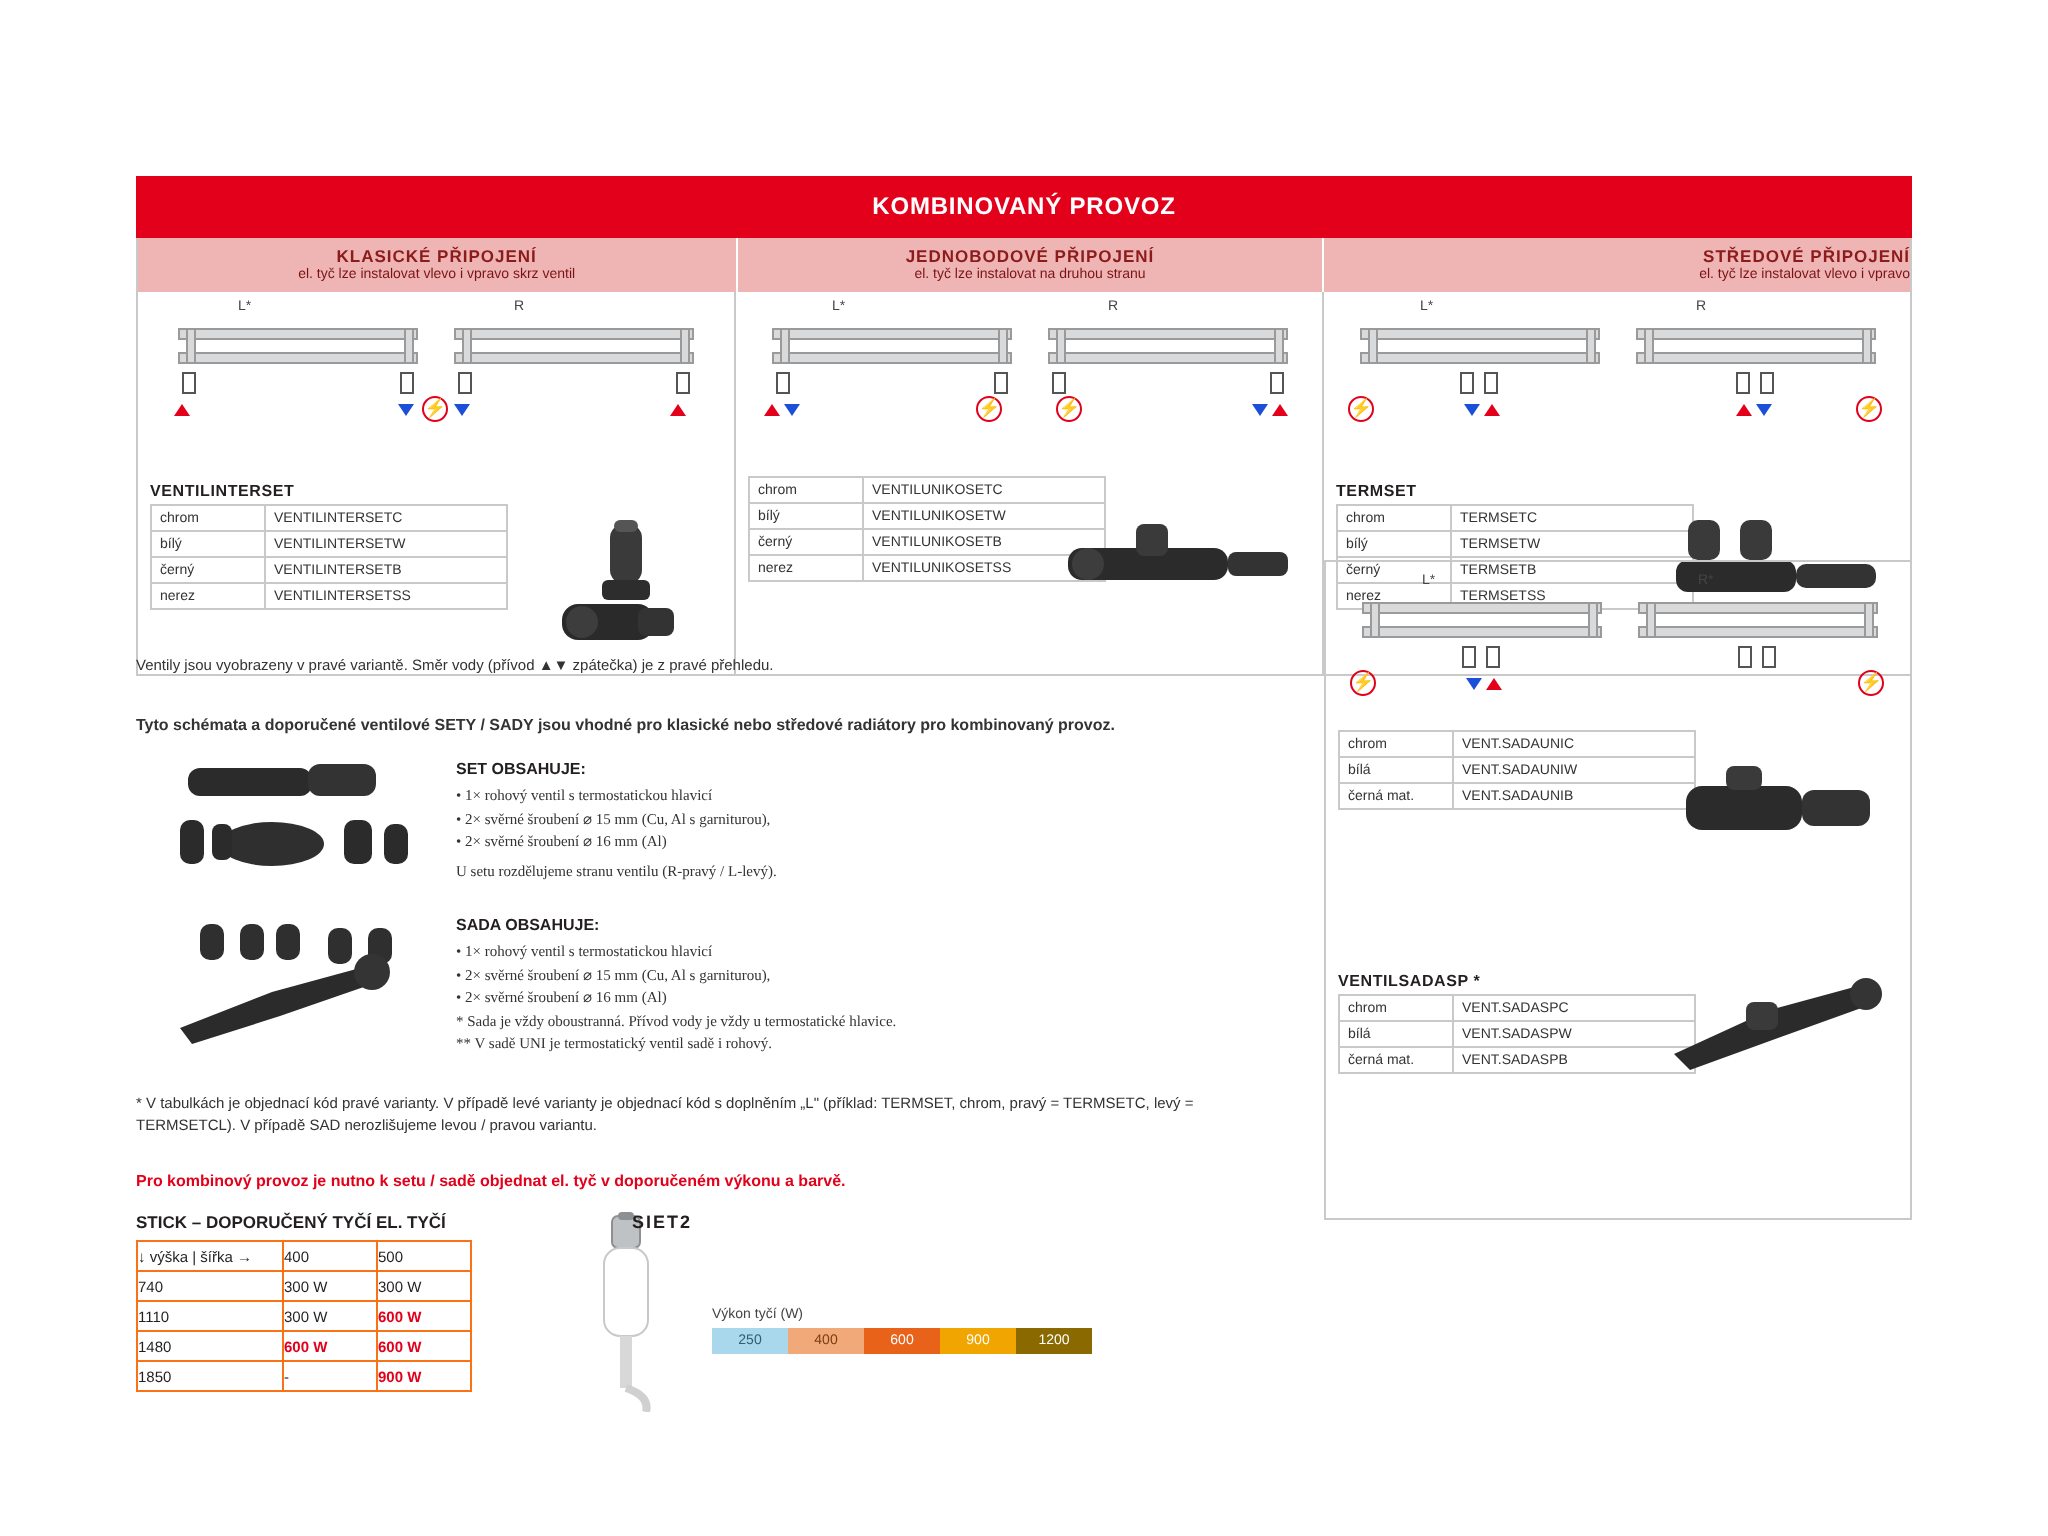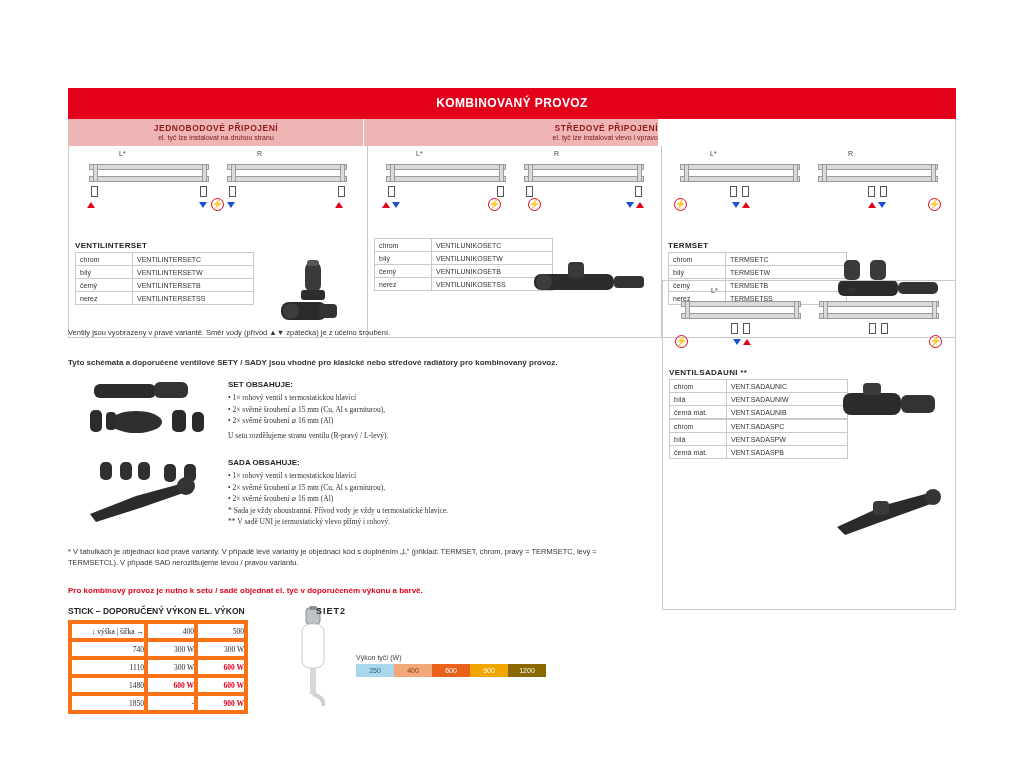--- a/index.html
+++ b/index.html
@@ -30,35 +30,39 @@
   table.codes td{border:1px solid #c9c9c9;padding:1.5px 4px;height:9px;}
   table.codes td.k{width:48px;}
   table.codes td.v{width:112px;}
   .prodimg{position:absolute;}
   .note{position:absolute;font-size:7.5px;color:#333;}
   .bold{font-weight:bold;}
   .sect{position:absolute;}
   .bullets{font-size:7.5px;line-height:11.5px;color:#333;font-family:Liberation Serif, serif;}
   .sub-h{font-weight:bold;font-size:8px;margin-bottom:3px;}
   table.stick{border-collapse:collapse;font-size:7.5px;}
-  table.stick td{border:4px solid #f97316;text-align:right;padding:2.5px 0;width:46px;font-family:Liberation Serif, serif;}
+  table.stick td{border:1px solid #f97316;text-align:left;padding:2.5px 0;width:46px;}
   table.stick td.first{width:72px;}
   .w600{color:#e3001b;font-weight:bold;}
   .w900{color:#e3001b;font-weight:bold;}
   .legend{display:flex;font-size:7px;color:#fff;}
   .legend div{width:38px;text-align:center;padding:3px 0;}
 </style>
 </head>
 <body>
 
 <div id="sheet">
 
   <div class="hdr">KOMBINOVANÝ PROVOZ</div>
 
   <div class="colhdrs">
+    <div class="colhdr c1">
+      <div class="t1">KLASICKÉ PŘIPOJENÍ</div>
+      <div class="t2">el. tyč lze instalovat vlevo i vpravo skrz ventil</div>
+    </div>
     <div class="colhdr c2">
       <div class="t1">JEDNOBODOVÉ PŘIPOJENÍ</div>
       <div class="t2">el. tyč lze instalovat na druhou stranu</div>
     </div>
     <div class="colhdr c3">
       <div class="t1">STŘEDOVÉ PŘIPOJENÍ</div>
       <div class="t2">el. tyč lze instalovat vlevo i vpravo</div>
     </div>
   </div>
 
@@ -215,21 +219,21 @@
       <svg class="prodimg" style="left:168px;top:108px;" width="122" height="60" viewBox="0 0 122 60">
         <rect x="14" y="6" width="16" height="20" rx="5" fill="#3a3a3a"></rect>
         <rect x="40" y="6" width="16" height="20" rx="5" fill="#3a3a3a"></rect>
         <rect x="8" y="26" width="60" height="16" rx="6" fill="#2b2b2b"></rect>
         <rect x="68" y="28" width="40" height="12" rx="5" fill="#333"></rect>
       </svg>
     </div>
   </div>
 
   <div class="sect" style="left:0px;top:240px;width:590px;">
-    <div class="note" style="position:relative;">Ventily jsou vyobrazeny v pravé variantě. Směr vody (přívod ▲▼ zpátečka) je z účelno šroubení.</div>
+    <div class="note" style="position:relative;">Ventily jsou vyobrazeny v pravé variantě. Směr vody (přívod ▲▼ zpátečka) je z pravé přehledu.</div>
   </div>
 
   <div class="sect" style="left:0px;top:270px;width:600px;">
     <div class="note bold" style="position:relative;font-size:8px;">Tyto schémata a doporučené ventilové SETY / SADY jsou vhodné pro klasické nebo středové radiátory pro kombinovaný provoz.</div>
   </div>
 
   <svg class="prodimg" style="left:8px;top:290px;" width="150" height="70" viewBox="0 0 150 70">
     <rect x="18" y="6" width="62" height="14" rx="6" fill="#2b2b2b"></rect>
     <rect x="78" y="4" width="34" height="16" rx="6" fill="#333"></rect>
     <ellipse cx="60" cy="44" rx="26" ry="11" fill="#2f2f2f"></ellipse>
@@ -259,21 +263,21 @@
     <circle cx="110" cy="30" r="9" fill="#343434"></circle>
   </svg>
 
   <div class="sect" style="left:160px;top:370px;width:330px;">
     <div class="sub-h">SADA OBSAHUJE:</div>
     <div class="bullets">
       <div>• 1× rohový ventil s termostatickou hlavicí</div>
       <div>• 2× svěrné šroubení ⌀ 15 mm (Cu, Al s garniturou),</div>
       <div>• 2× svěrné šroubení ⌀ 16 mm (Al)</div>
       <div>* Sada je vždy oboustranná. Přívod vody je vždy u termostatické hlavice.</div>
-      <div>** V sadě UNI je termostatický vlevo přímý i rohový.</div>
+      <div>** V sadě UNI je termostatický ventil sadě i rohový.</div>
     </div>
   </div>
 
   <div class="sect" style="left:0px;top:498px;width:560px;">
     <div class="note bold" style="position:relative;font-size:8px;color:#e3001b;">Pro kombinový provoz je nutno k setu / sadě objednat el. tyč v doporučeném výkonu a barvě.</div>
   </div>
 
   <div class="sect" style="left:0px;top:458px;width:560px;">
     <div class="note" style="position:relative;line-height:11px;">* V tabulkách je objednací kód pravé varianty. V případě levé varianty je objednací kód s doplněním „L" (příklad: TERMSET, chrom, pravý = TERMSETC, levý = TERMSETCL). V případě SAD nerozlišujeme levou / pravou variantu.</div>
   </div>
@@ -293,21 +297,20 @@
       <div class="radv" style="left:160px;top:20px;height:18px;"></div>
       <div class="radv" style="left:269px;top:20px;height:18px;"></div>
       <div class="valve" style="left:206px;top:42px;"></div>
       <div class="valve" style="left:218px;top:42px;"></div>
       <div class="circ" style="left:12px;top:54px;">⚡</div>
       <div class="triD" style="left:70px;top:58px;"></div>
       <div class="triU" style="left:80px;top:58px;"></div>
       <div class="circ" style="left:266px;top:54px;">⚡</div>
     </div>
 
-    <div class="tblttl">VENTILSADAUNI **</div>
     <table class="codes">
       <tbody>
           <tr>
             <td class="k">chrom</td>
             <td class="v">VENT.SADAUNIC</td>
           </tr>
       <tr>
             <td class="k">bílá</td>
             <td class="v">VENT.SADAUNIW</td>
           </tr>
@@ -316,20 +319,21 @@
             <td class="v">VENT.SADAUNIB</td>
           </tr>
     </tbody>
       </table>
     <svg class="prodimg" style="left:170px;top:96px;" width="112" height="56" viewBox="0 0 112 56">
       <rect x="10" y="16" width="58" height="22" rx="8" fill="#2b2b2b"></rect>
       <rect x="30" y="6" width="18" height="12" rx="4" fill="#3a3a3a"></rect>
       <rect x="68" y="18" width="34" height="18" rx="6" fill="#333"></rect>
     </svg>
 
+    <div class="tblttl" style="margin-top:78px;">VENTILSADASP *</div>
     <table class="codes">
       <tbody>
           <tr>
             <td class="k">chrom</td>
             <td class="v">VENT.SADASPC</td>
           </tr>
       <tr>
             <td class="k">bílá</td>
             <td class="v">VENT.SADASPW</td>
           </tr>
@@ -340,21 +344,21 @@
     </tbody>
       </table>
     <svg class="prodimg" style="left:166px;top:200px;" width="120" height="60" viewBox="0 0 120 60">
       <path d="M8 46 L56 24 L100 12 L110 20 L60 38 L16 54 Z" fill="#2b2b2b"></path>
       <rect x="44" y="20" width="16" height="14" rx="4" fill="#3a3a3a"></rect>
       <circle cx="104" cy="16" r="8" fill="#343434"></circle>
     </svg>
   </div>
 
   <div class="sect" style="left:0px;top:518px;width:470px;">
-    <div class="bold" style="font-size:8.5px;margin-bottom:4px;">STICK – DOPORUČENÝ VÝKON EL. VÝKON</div>
+    <div class="bold" style="font-size:8.5px;margin-bottom:4px;">STICK – DOPORUČENÝ TYČÍ EL. TYČÍ</div>
     <table class="stick">
       <tbody>
           <tr>
         <td class="first">↓ výška | šířka →</td>
         <td>400</td>
         <td>500</td>
       </tr>
       <tr>
         <td class="first">740</td>
         <td>300 W</td>

